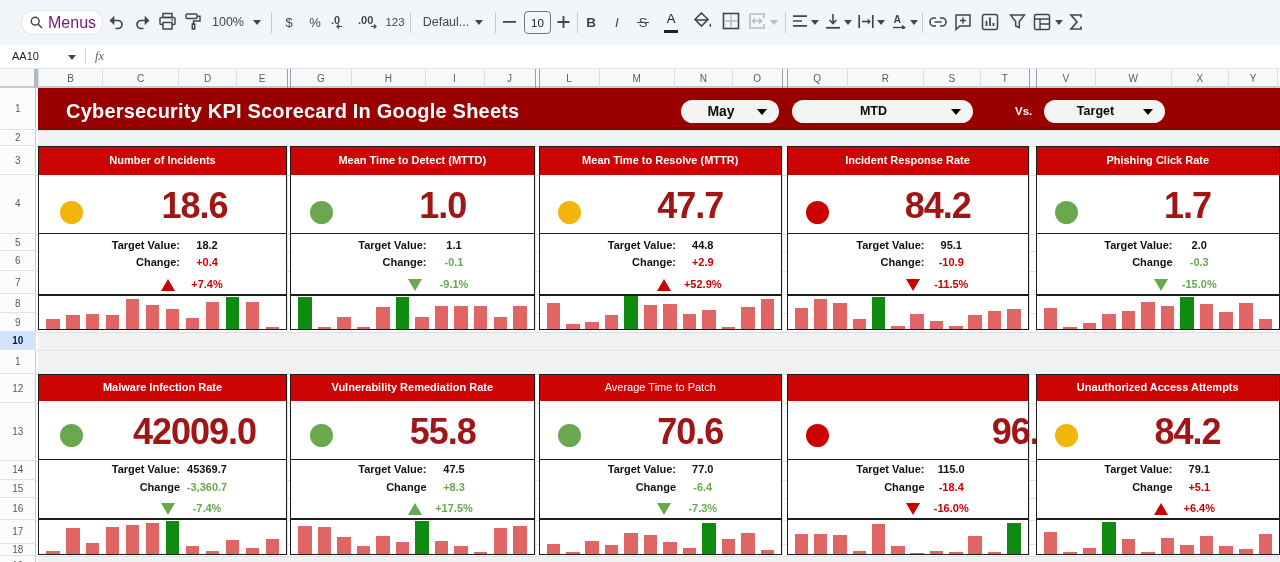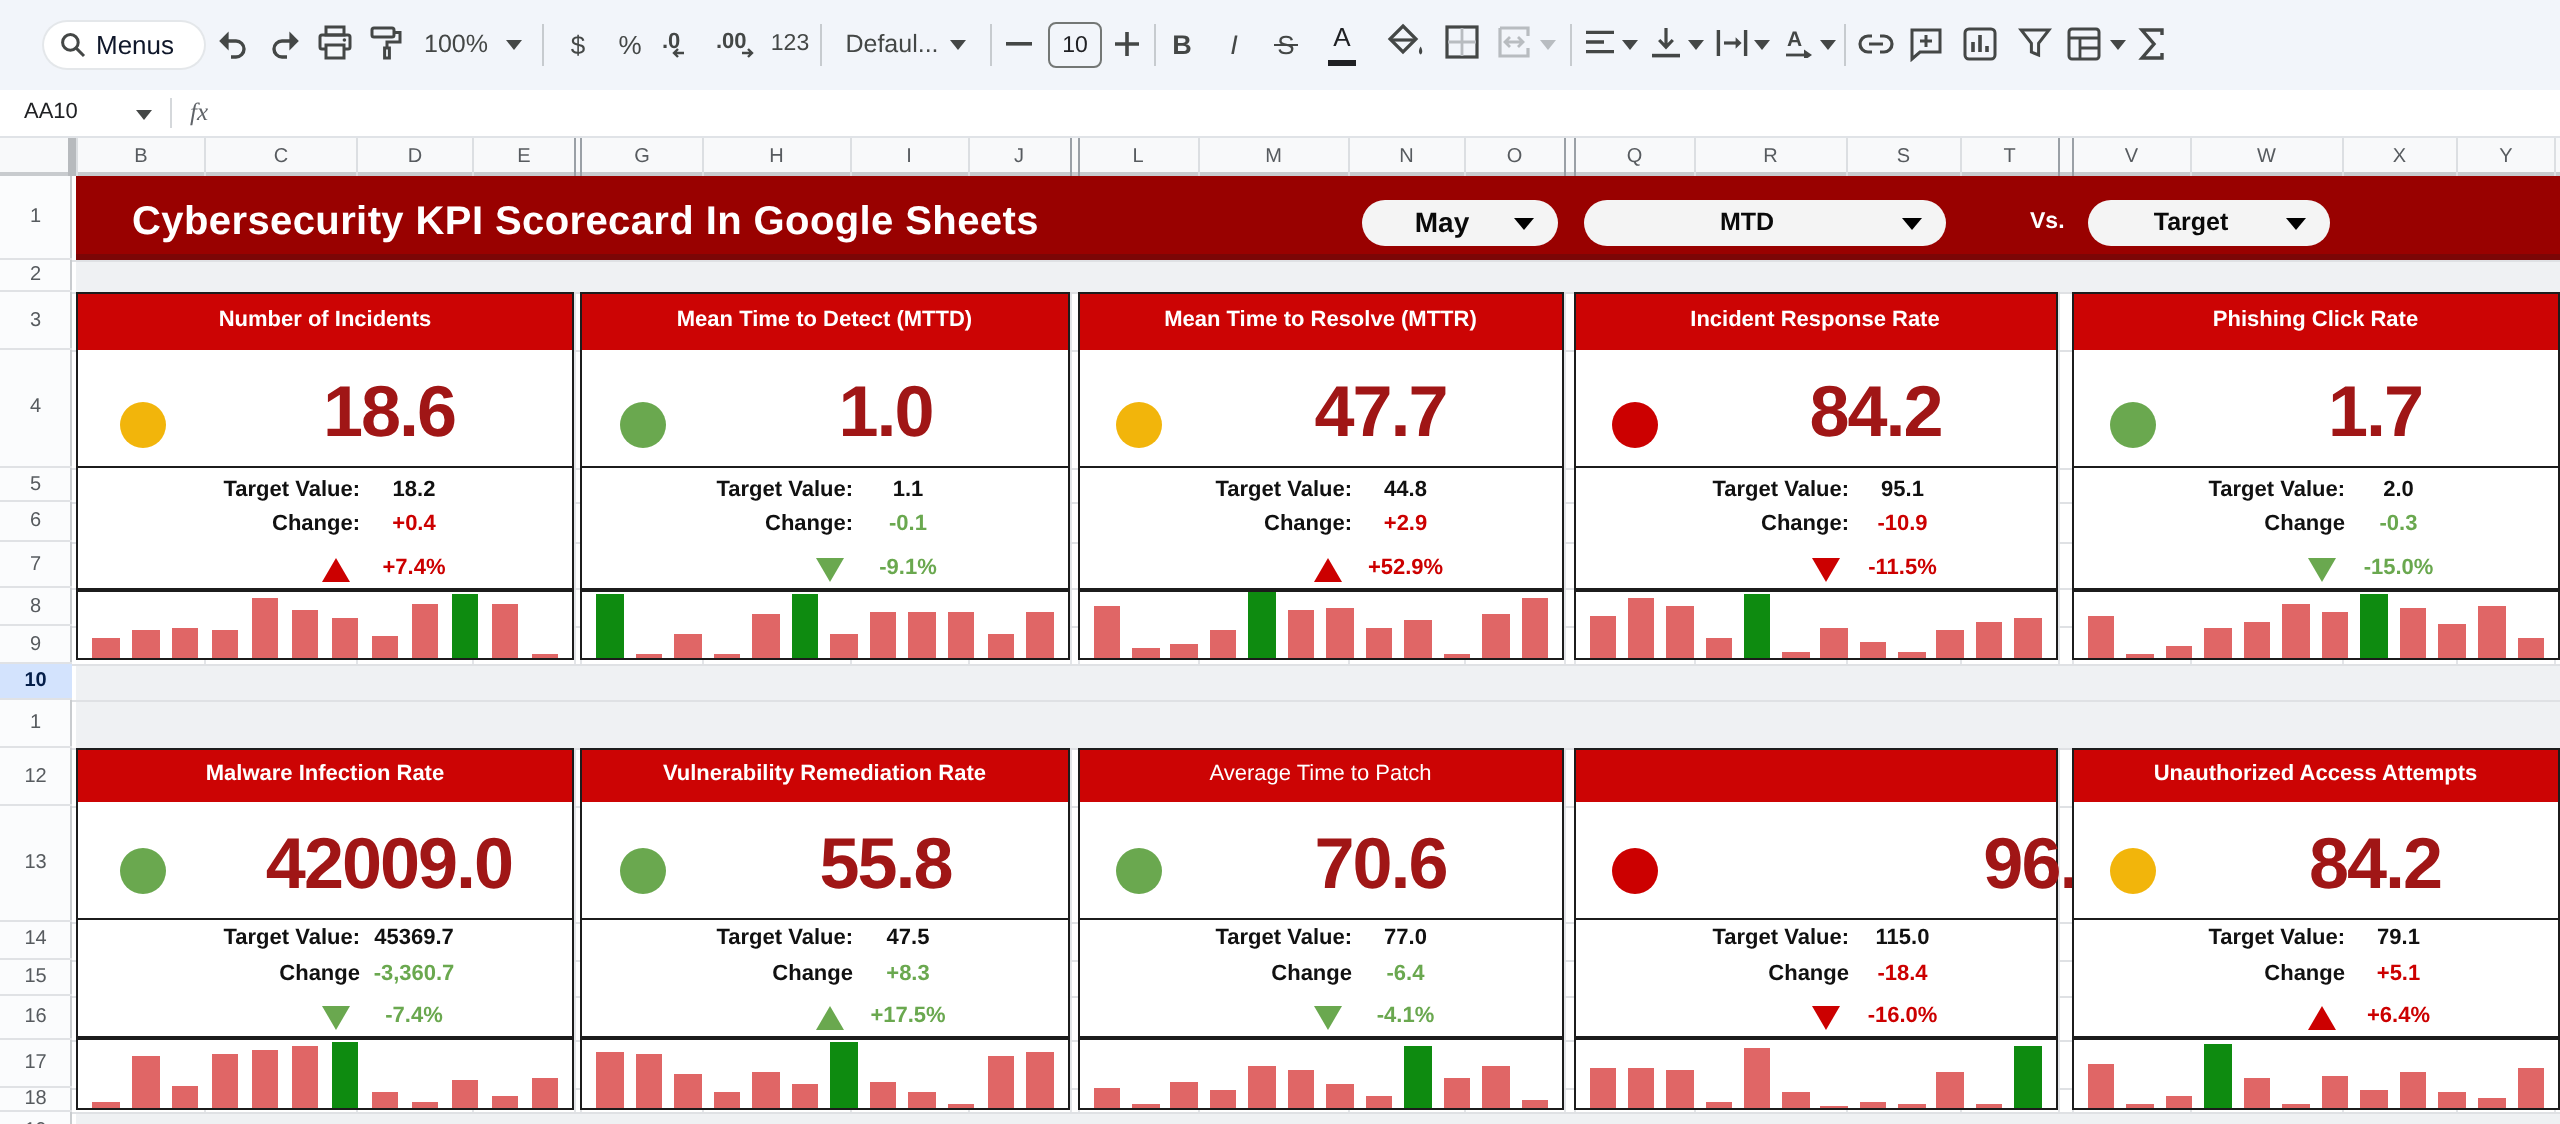--- a/index.html
+++ b/index.html
@@ -255,21 +255,21 @@
 <div class="abs" style="left:538.5px;top:373.5px;width:243.5px;height:27.5px;line-height:27.5px;text-align:center;color:#fff;font-weight:normal;font-size:11px">Average Time to Patch</div>
 <div class="abs" style="left:538.5px;top:458.75px;width:243.5px;height:1.5px;background:#1c1c1c"></div>
 <div class="abs" style="left:538.5px;top:518.25px;width:243.5px;height:1.5px;background:#1c1c1c"></div>
 <div class="abs" style="left:558.0px;top:424.0px;width:23px;height:23px;border-radius:50%;background:#6AA84F"></div>
 <div class="abs" style="left:570.25px;top:410px;width:240px;height:44px;line-height:44px;text-align:center;color:#A01616;font-weight:bold;font-size:36px;letter-spacing:-1px">70.6</div>
 <div class="abs lab" style="left:526.0px;top:460px;width:150px;height:18px;line-height:18px">Target Value:</div>
 <div class="abs val" style="left:657.75px;top:460px;width:90px;height:18px;line-height:18px;color:#111">77.0</div>
 <div class="abs lab" style="left:526.0px;top:477.5px;width:150px;height:18px;line-height:18px">Change</div>
 <div class="abs val" style="left:657.75px;top:477.5px;width:90px;height:18px;line-height:18px;color:#6AA84F">-6.4</div>
 <div class="abs tri-dn" style="left:657.0px;top:502.5px;border-top-color:#6AA84F"></div>
-<div class="abs val" style="left:657.75px;top:498.5px;width:90px;height:18px;line-height:18px;color:#6AA84F">-4.1%</div>
+<div class="abs val" style="left:657.75px;top:498.5px;width:90px;height:18px;line-height:18px;color:#6AA84F">-7.3%</div>
 <div class="abs" style="left:546.5px;top:543.5px;width:13.5px;height:10.0px;background:#E06666"></div>
 <div class="abs" style="left:566.0px;top:551.5px;width:13.5px;height:2.0px;background:#E06666"></div>
 <div class="abs" style="left:585.4px;top:541.0px;width:13.5px;height:12.5px;background:#E06666"></div>
 <div class="abs" style="left:604.9px;top:544.5px;width:13.5px;height:9.0px;background:#E06666"></div>
 <div class="abs" style="left:624.3px;top:532.5px;width:13.5px;height:21.0px;background:#E06666"></div>
 <div class="abs" style="left:643.8px;top:534.5px;width:13.5px;height:19.0px;background:#E06666"></div>
 <div class="abs" style="left:663.2px;top:542.0px;width:13.5px;height:11.5px;background:#E06666"></div>
 <div class="abs" style="left:682.7px;top:547.5px;width:13.5px;height:6.0px;background:#E06666"></div>
 <div class="abs" style="left:702.1px;top:522.5px;width:13.5px;height:31.0px;background:#0E8B10"></div>
 <div class="abs" style="left:721.6px;top:539.0px;width:13.5px;height:14.5px;background:#E06666"></div>
@@ -343,21 +343,21 @@
 <div class="abs" style="left:0;top:498px;width:35.5px;height:22px;border-bottom:1px solid #e0e2e5;color:#575b5f;font-size:10px;text-align:center;line-height:22px">16</div>
 <div class="abs" style="left:0;top:520px;width:35.5px;height:23.5px;border-bottom:1px solid #e0e2e5;color:#575b5f;font-size:10px;text-align:center;line-height:23.5px">17</div>
 <div class="abs" style="left:0;top:543.5px;width:35.5px;height:12.5px;border-bottom:1px solid #e0e2e5;color:#575b5f;font-size:10px;text-align:center;line-height:12.5px">18</div>
 <div class="abs" style="left:0;top:556px;width:35.5px;height:19px;border-bottom:1px solid #e0e2e5;color:#575b5f;font-size:10px;text-align:center;line-height:19px">19</div>
 <div class="abs" style="left:0;top:0;width:1280px;height:45px;background:#f2f5fa"></div>
 <div class="abs" style="left:22px;top:11px;width:80px;height:23px;background:#fff;border-radius:12px;box-shadow:0 0 0 1px #e4e7ea"></div>
 <svg class="abs" style="left:30px;top:16px" width="13" height="13" viewBox="0 0 13 13">
       <circle cx="5.2" cy="5.2" r="3.9" fill="none" stroke="#444746" stroke-width="1.5"></circle>
       <line x1="8.2" y1="8.2" x2="12" y2="12" stroke="#444746" stroke-width="1.5"></line>
     </svg>
-<div class="abs" style="left:48px;top:11px;height:23px;line-height:23px;font-size:13px;color:#0f172a">Menus</div>
+<div class="abs" style="left:48px;top:11px;height:23px;line-height:23px;font-size:16px;color:#701a75">Menus</div>
 <svg class="abs" style="left:107px;top:14px" width="18" height="16" viewBox="0 0 18 16">
       <path d="M3.5 6.5 H11 A4 4 0 0 1 11 14.5 H8.5" fill="none" stroke="#444746" stroke-width="1.7"></path>
       <path d="M7.3 1.8 L2.6 6.5 L7.3 11.2 Z" fill="#444746" stroke="none"></path>
     </svg>
 <svg class="abs" style="left:134px;top:14px" width="18" height="16" viewBox="0 0 18 16">
       <path d="M14.5 6.5 H7 A4 4 0 0 0 7 14.5 H9.5" fill="none" stroke="#444746" stroke-width="1.7"></path>
       <path d="M10.7 1.8 L15.4 6.5 L10.7 11.2 Z" fill="#444746" stroke="none"></path>
     </svg>
 <svg class="abs" style="left:158px;top:12px" width="19" height="19" viewBox="0 0 19 19">
       <rect x="5" y="1.5" width="9" height="4" fill="none" stroke="#444746" stroke-width="1.5"></rect>

